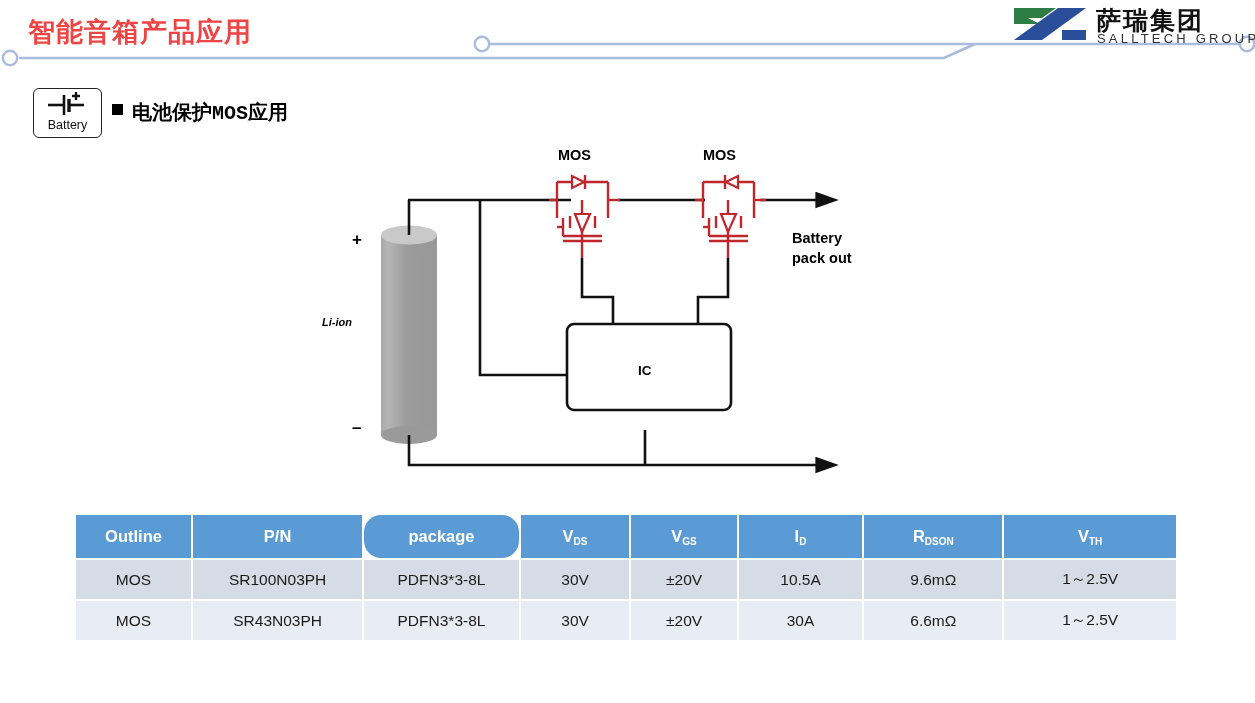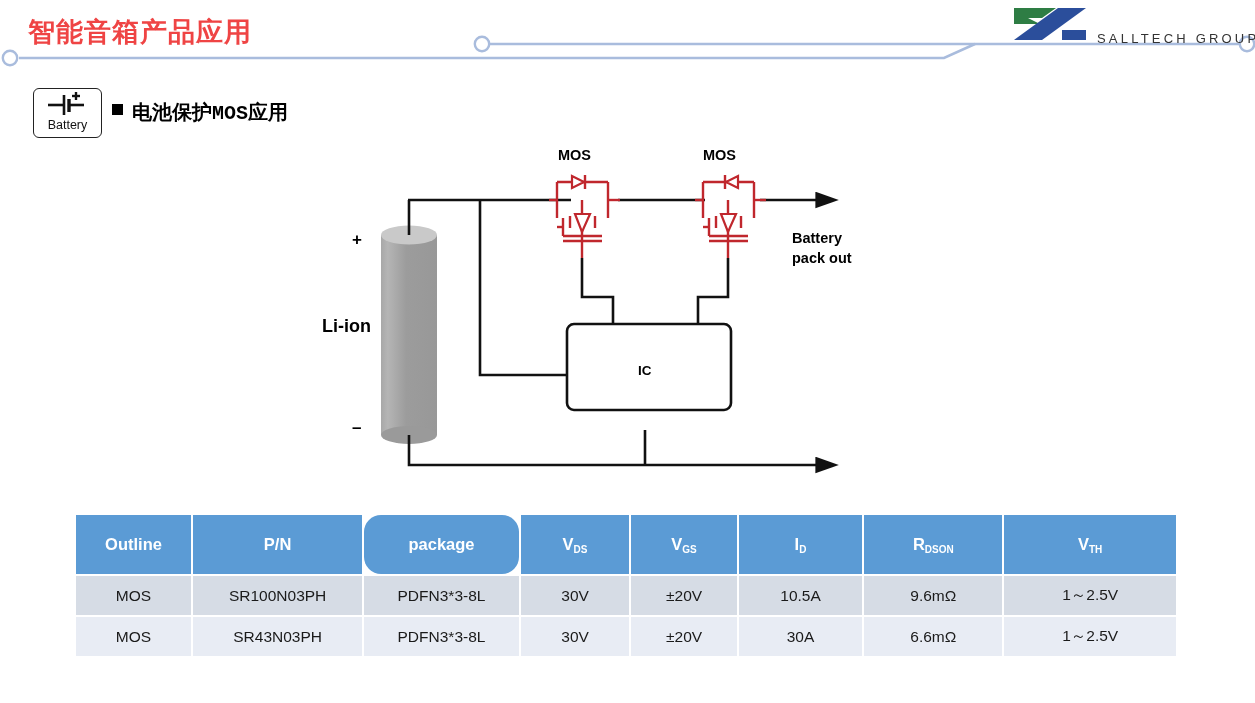--- a/index.html
+++ b/index.html
@@ -42,34 +42,34 @@
 
   
   #circuit-diagram{left:320px;top:140px;width:560px;height:345px;}
   .diag-label{
     position:absolute;font-weight:bold;color:#000;
     font-family:"Liberation Sans",sans-serif;white-space:nowrap;
   }
   #label-mos-1{left:558px;top:147px;font-size:14.5px;}
   #label-mos-2{left:703px;top:147px;font-size:14.5px;}
   #label-battery-out{left:792px;top:228px;font-size:14.5px;line-height:20px;}
-  #label-liion{left:322px;top:316px;font-size:18px;}
+  #label-liion{left:322px;top:316px;font-size:11px;font-style:italic;}
   #label-plus{left:352px;top:230px;font-size:17px;}
   #label-minus{left:352px;top:418px;font-size:17px;}
   #label-ic{left:638px;top:363px;font-size:13.5px;}
 
   
   #spec-table{
     position:absolute;left:74px;top:513px;width:1104px;
     border-collapse:separate;border-spacing:2px 2px;
     font-family:"Liberation Sans",sans-serif;
   }
   #spec-table th{
     background:#5B9BD5;color:#ffffff;font-size:16.5px;font-weight:bold;
-    padding:20px 4px;text-align:center;border:0;white-space:nowrap;
+    padding:12px 4px;text-align:center;border:0;white-space:nowrap;
   }
   #spec-table td{
     font-size:15.5px;color:#1a1a1a;padding:9px 4px;
     text-align:center;border:0;white-space:nowrap;
   }
   #spec-table tr.row-a td{background:#D6DCE5;}
   #spec-table tr.row-b td{background:#E8ECF4;}
   #spec-table sub{font-size:10px;vertical-align:baseline;position:relative;top:3px;}
   .col-outline{width:110px;}
   .col-pn{width:165px;}
@@ -95,20 +95,21 @@
   <circle cx="1247" cy="44" r="7.2" fill="#ffffff" stroke="#A9BCDD" stroke-width="2.4"></circle>
 </svg>
 
 <div class="abs" style="left:1012px;top:5px;width:238px;height:40px;">
   <svg width="80" height="36" viewBox="0 0 80 36" style="position:absolute;left:0;top:1px;">
     <polygon points="2,2 44,2 30,12 16,12 28,18 2,18" fill="#2E7D44"></polygon>
     <polygon points="10,34 34,34 48,24 60,24 48,34 72,34" fill="#2E7D44" opacity="0"></polygon>
     <polygon points="46,2 74,2 30,34 2,34" fill="#2B4E9B"></polygon>
     <polygon points="50,24 74,24 74,34 50,34" fill="#2B4E9B"></polygon>
   </svg>
+  <div class="abs" style="left:84px;top:-1px;font-size:25px;font-weight:bold;color:#111;letter-spacing:2px;white-space:nowrap;">萨瑞集团</div>
   <div class="abs" style="left:85px;top:26px;font-size:13px;color:#333;letter-spacing:3.2px;white-space:nowrap;">SALLTECH GROUP</div>
 </div>
 
 <div class="abs" id="battery-icon-box">
   <svg class="sym" viewBox="0 0 67 28">
     <line x1="14" y1="14" x2="29" y2="14" stroke="#111" stroke-width="2.6"></line>
     <line x1="30" y1="4" x2="30" y2="24" stroke="#111" stroke-width="2.6"></line>
     <line x1="35" y1="8" x2="35" y2="21" stroke="#111" stroke-width="3.4"></line>
     <line x1="36" y1="14" x2="50" y2="14" stroke="#111" stroke-width="2.6"></line>
     <line x1="42" y1="1" x2="42" y2="9" stroke="#111" stroke-width="2.4"></line>

